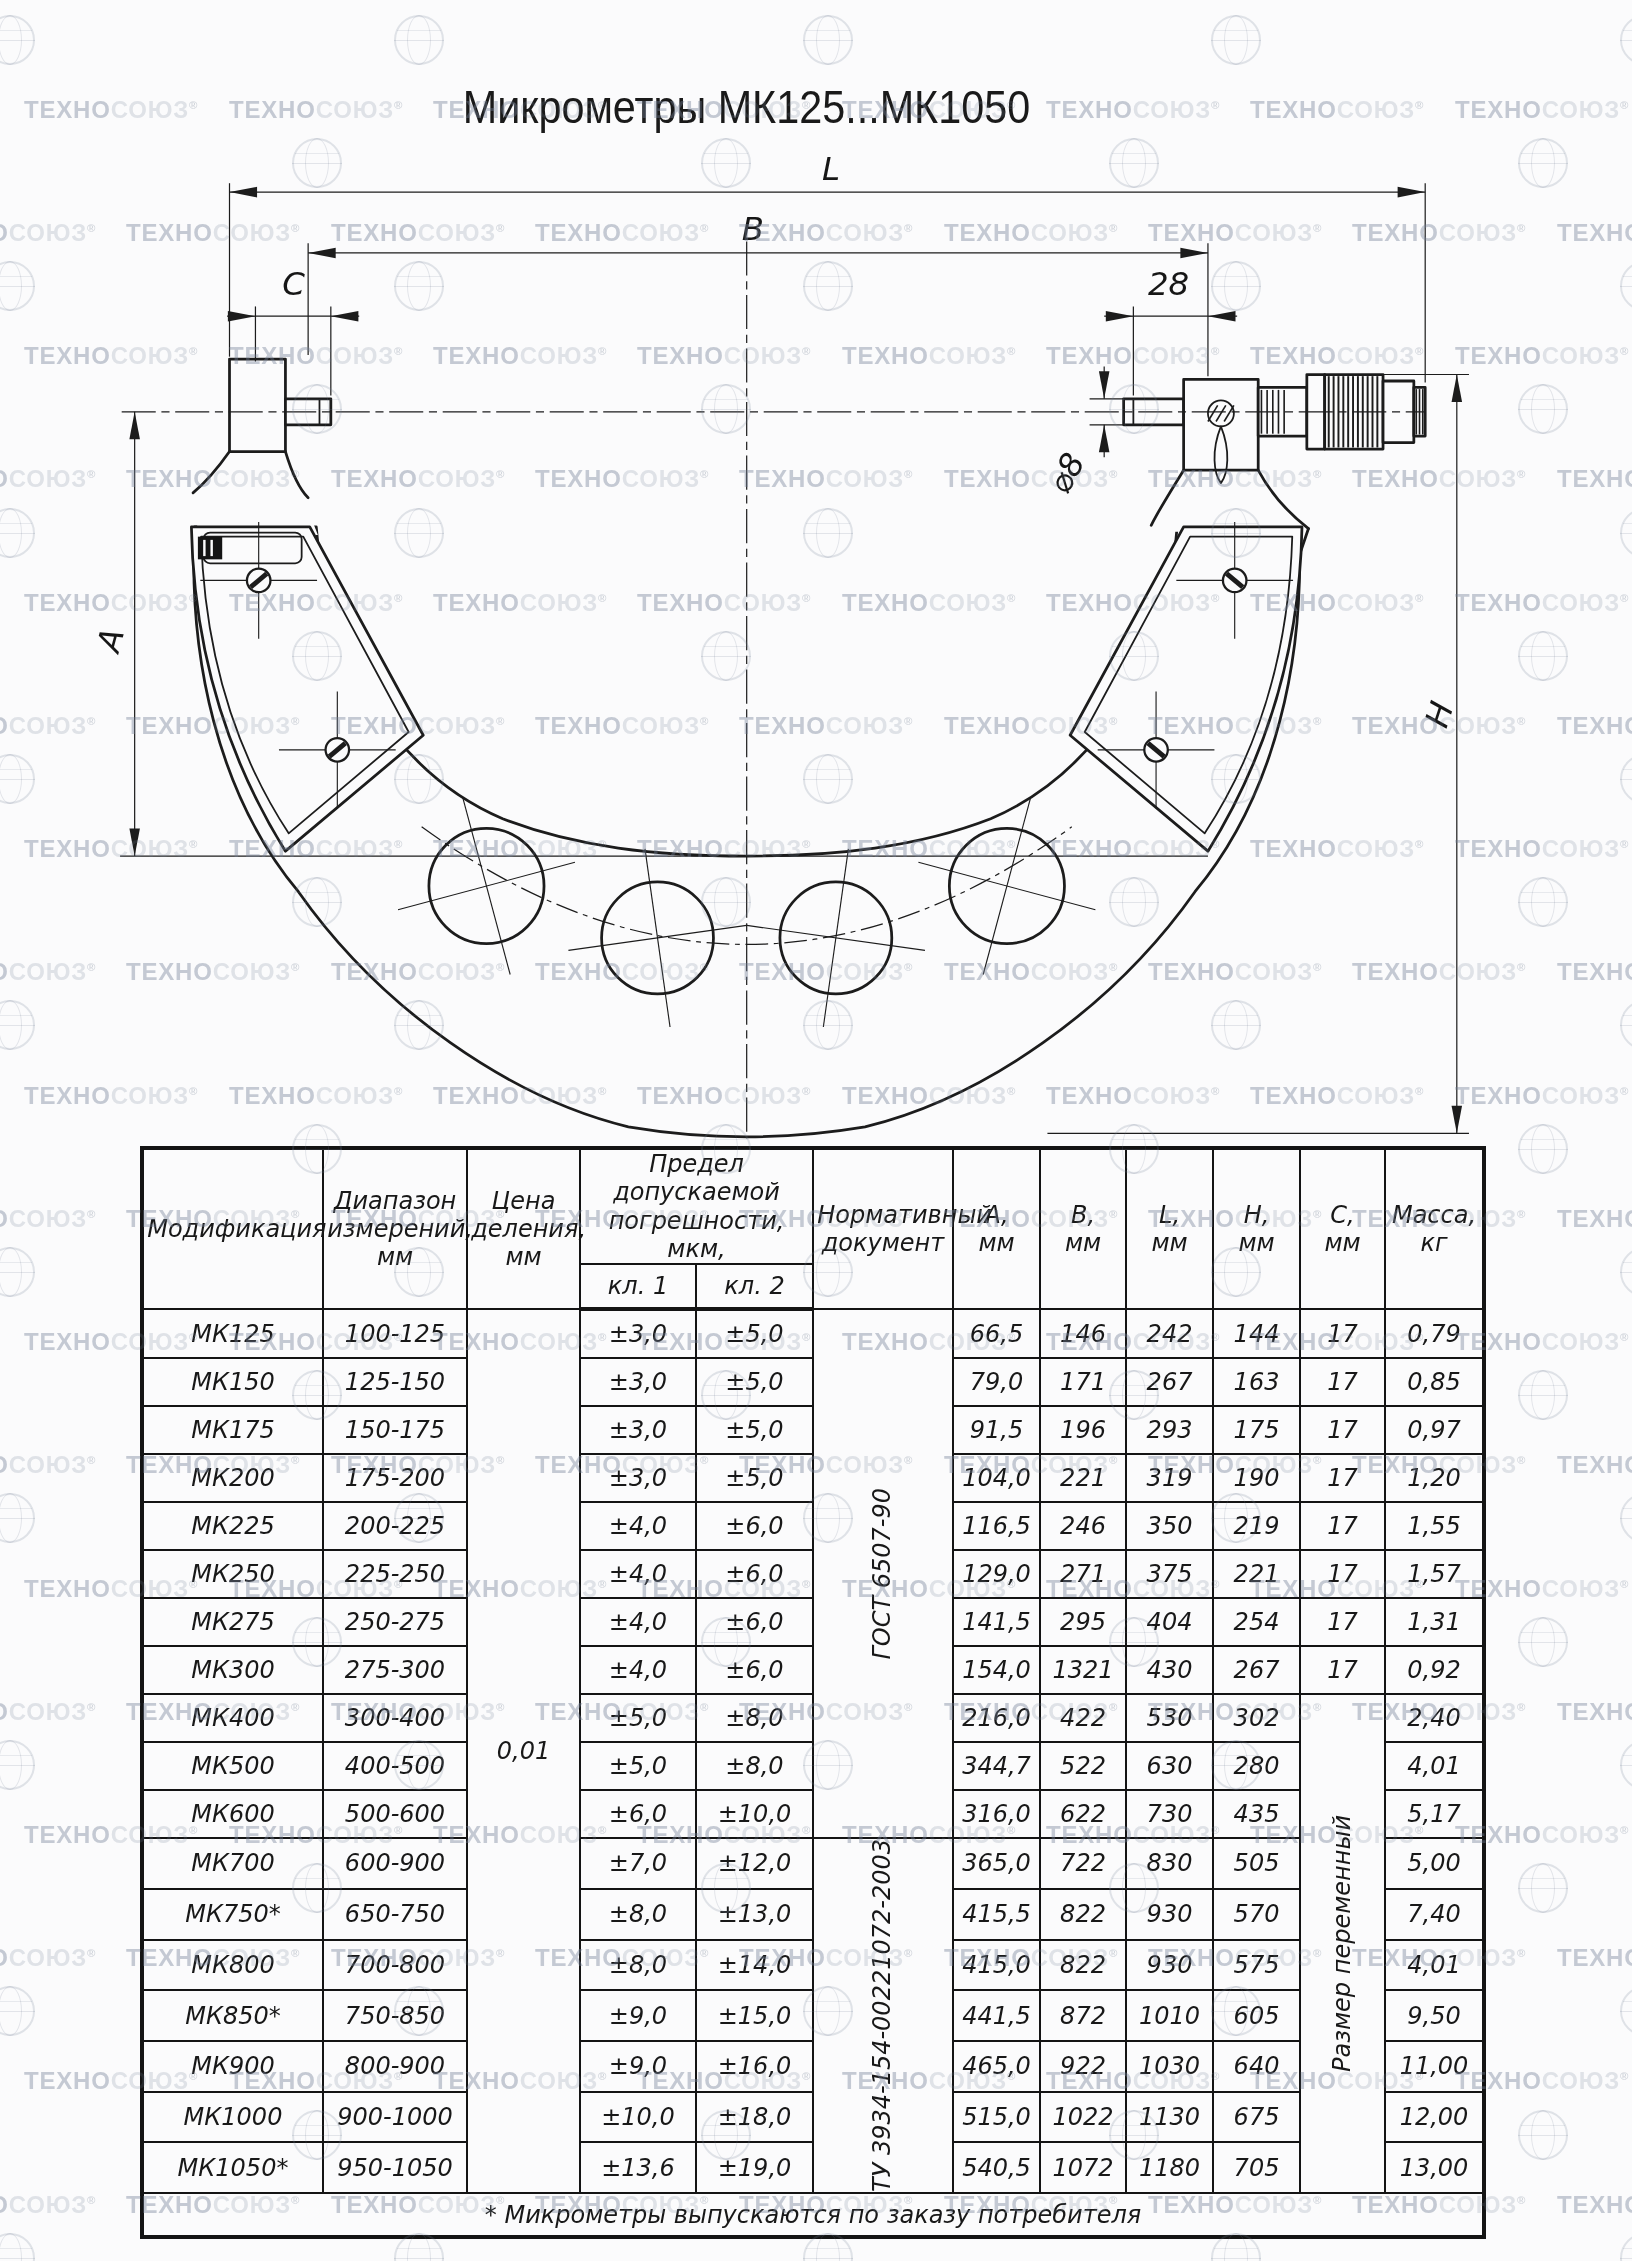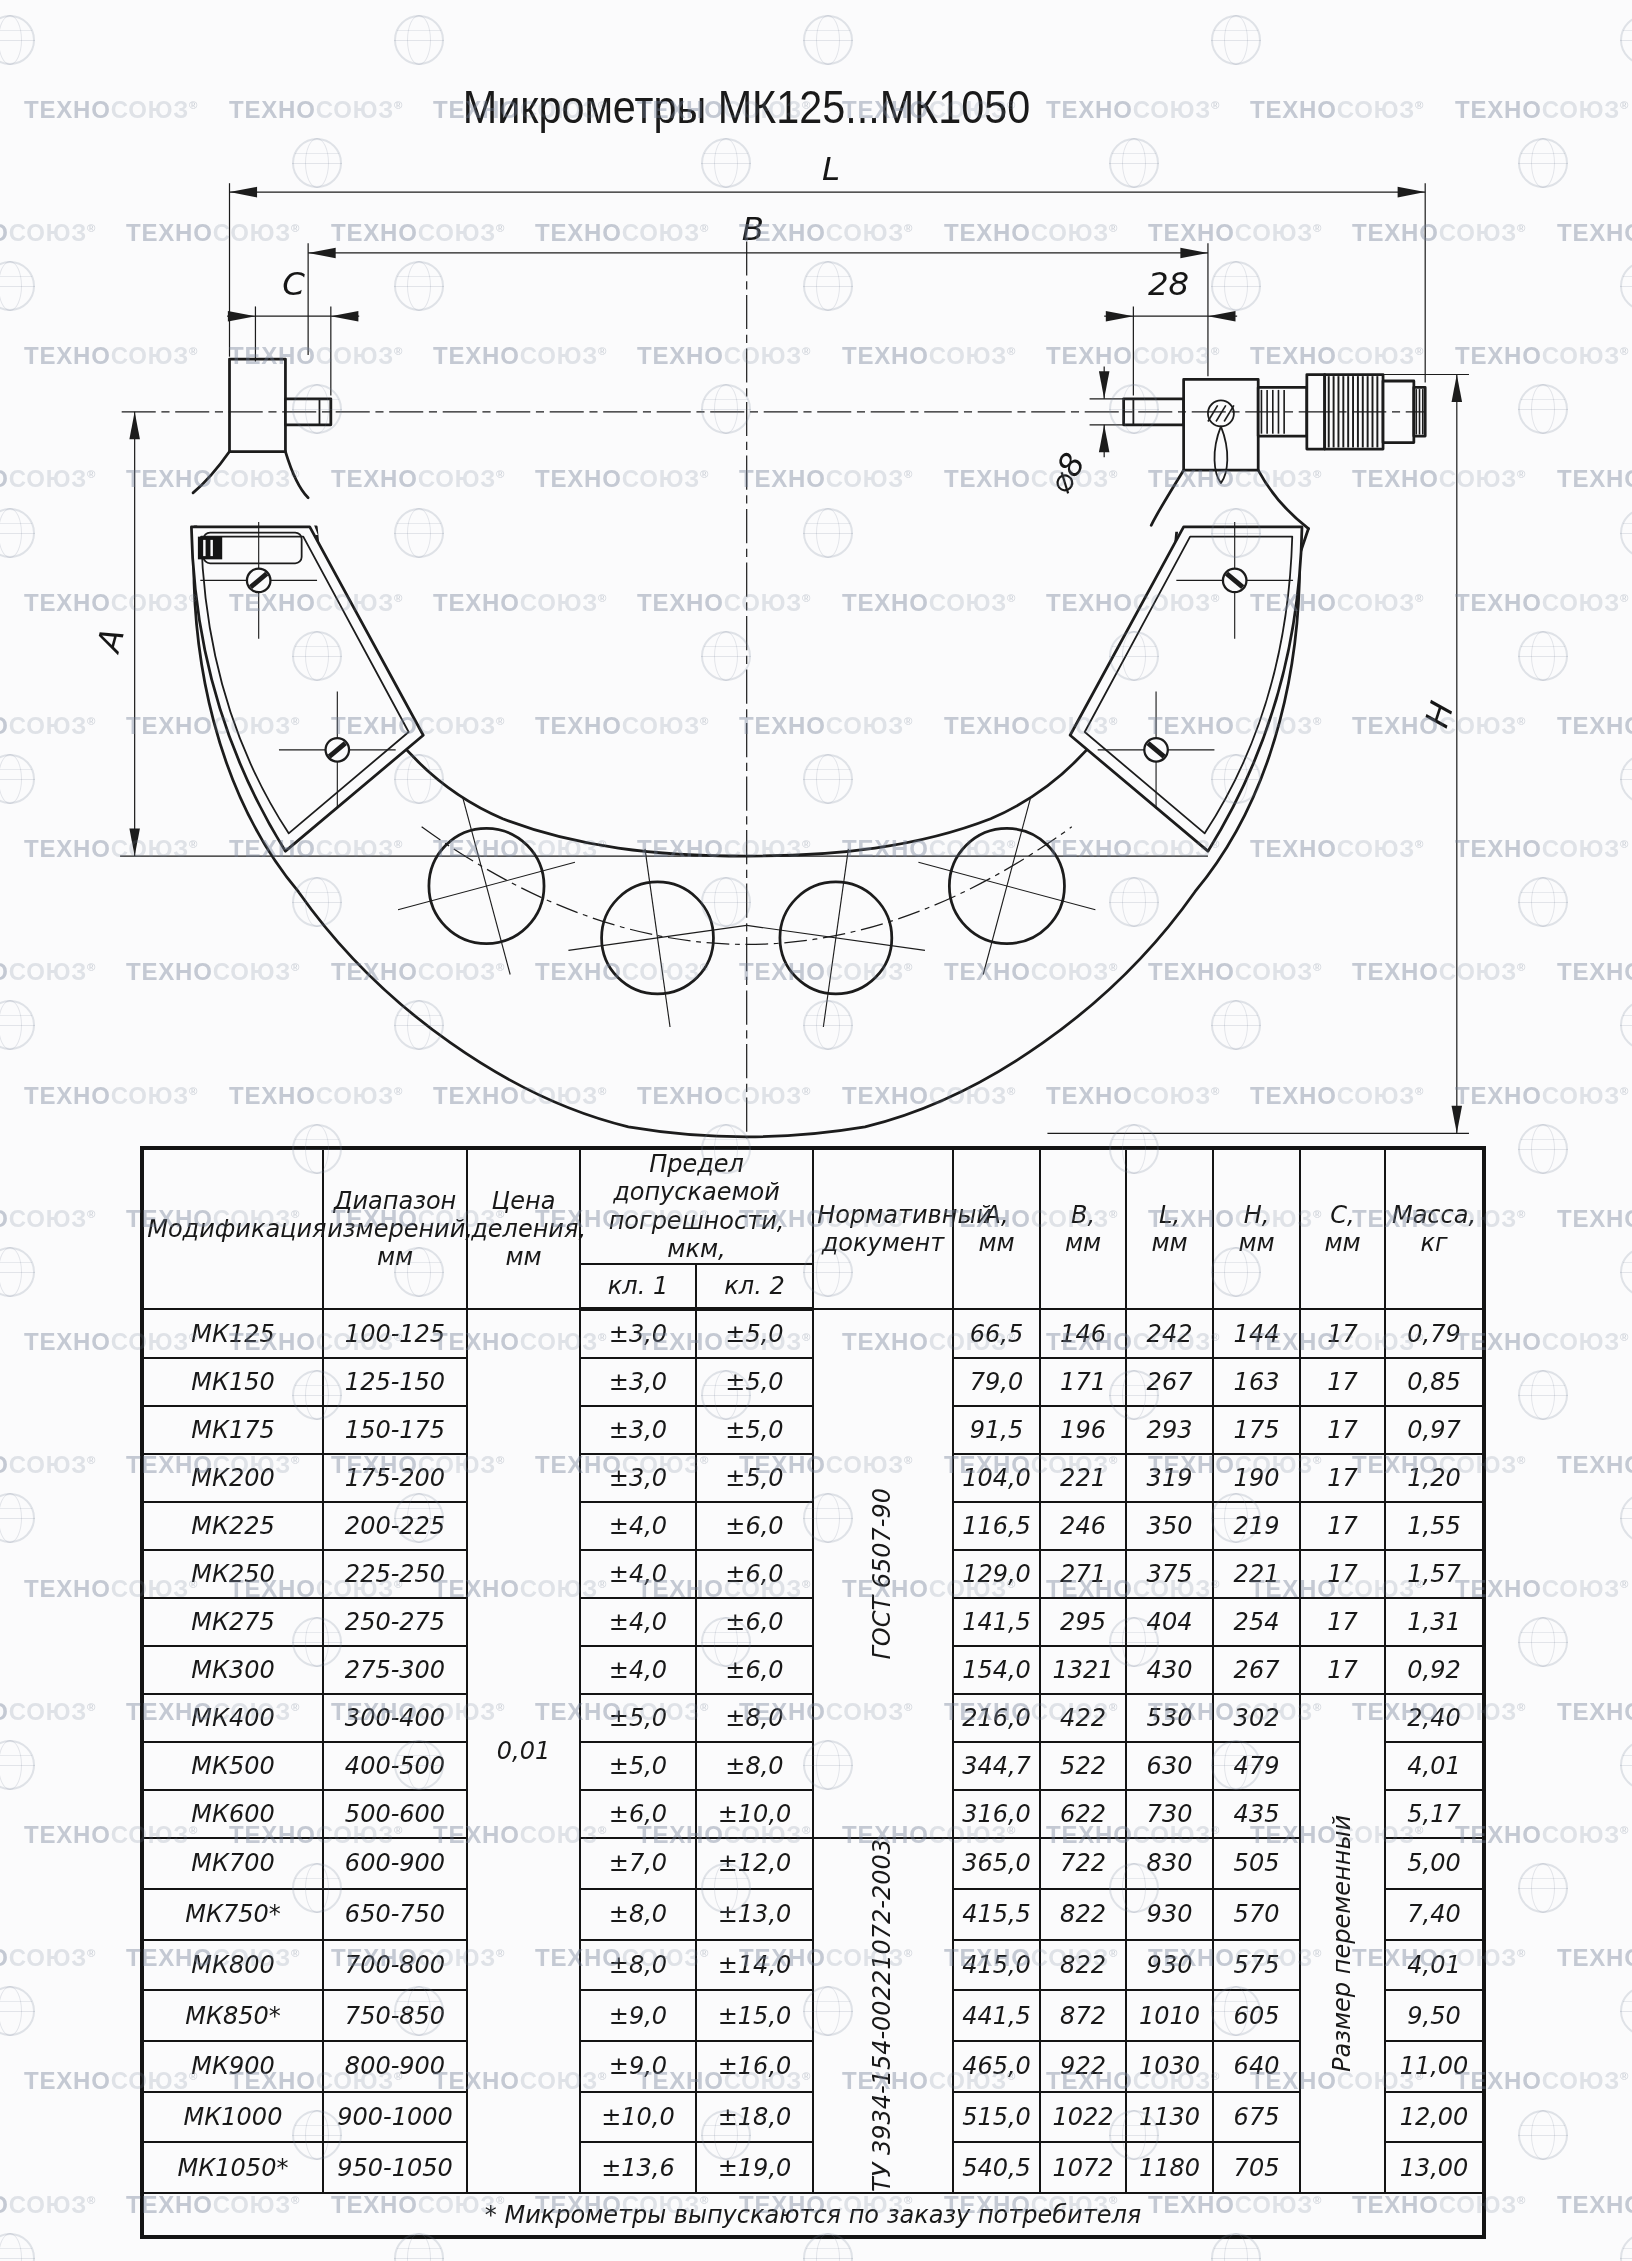--- a/index.html
+++ b/index.html
@@ -1036,21 +1036,21 @@
         <td>2,40</td>
       </tr>
       <tr>
         <td>МК500</td>
         <td>400-500</td>
         <td>±5,0</td>
         <td>±8,0</td>
         <td>344,7</td>
         <td>522</td>
         <td>630</td>
-        <td>479</td>
+        <td>280</td>
         <td>4,01</td>
       </tr>
       <tr>
         <td>МК600</td>
         <td>500-600</td>
         <td>±6,0</td>
         <td>±10,0</td>
         <td>316,0</td>
         <td>622</td>
         <td>730</td>

